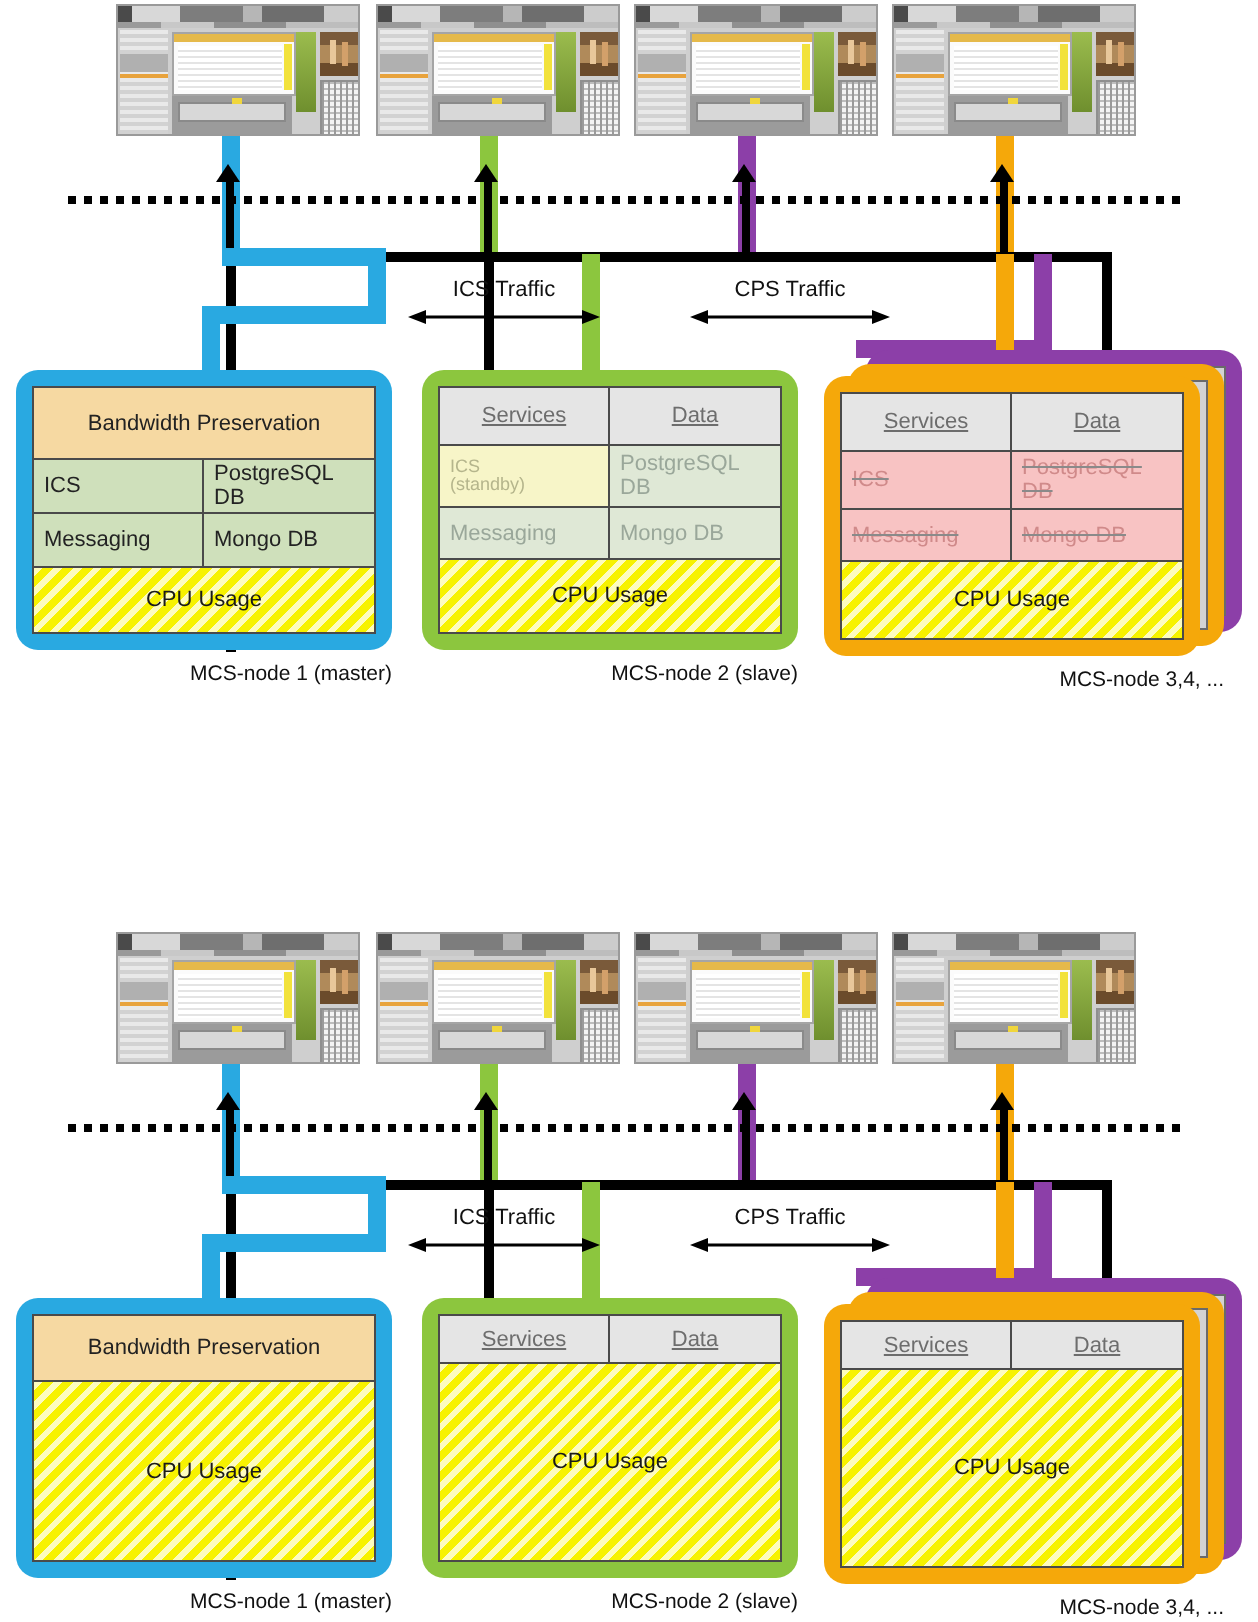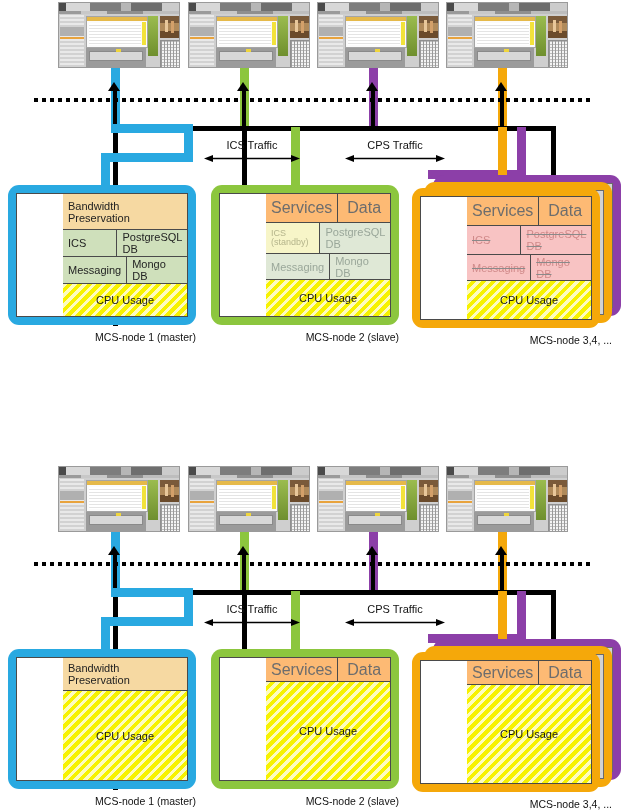--- a/index.html
+++ b/index.html
@@ -42,27 +42,27 @@
 
   
   .seg{position:absolute;}
   .dots{position:absolute;height:4px;
         background-image:repeating-linear-gradient(90deg,#000 0 4px,transparent 4px 8px);}
 
   
   .node{position:absolute;box-sizing:border-box;border-radius:11px;}
   .node .inner{position:absolute;left:8px;top:8px;right:8px;bottom:8px;
         border:1px solid #4a4a4a;box-sizing:border-box;background:#fff;
-        display:flex;flex-direction:column;padding-left:46px;}
+        display:flex;flex-direction:column;}
   .cellrow{display:flex;flex:0 0 auto;}
   .cell{flex:1 1 50%;box-sizing:border-box;display:flex;align-items:center;
         font-size:11px;color:#222;padding:0 5px;}
   .cell.bordR{border-right:1px solid #4a4a4a;}
   .rowB{border-bottom:1px solid #4a4a4a;}
-  .hdrcell{background:#fdba74;color:#6d6d6d;justify-content:center;font-size:16px;}
+  .hdrcell{background:#e5e5e5;color:#6d6d6d;justify-content:center;font-size:11px;text-decoration:underline;}
   .tanrow{background:#f6d9a2;justify-content:center;font-size:11px;color:#222;}
   .greencell{background:#cfe0bb;color:#232323;}
   .dimcell{background:#dfe8d6;color:#9aa79a;}
   .palecell{background:#f7f5c8;color:#b5b58c;}
   .pinkcell{background:#f8c3c3;color:#d08a8a;}
   .strike{text-decoration:line-through;text-decoration-color:#8a8a8a;}
   .cpu{flex:1 1 auto;display:flex;align-items:center;justify-content:center;
        font-size:11px;color:#1a1a1a;
        background:#f7f200;
        background-image:repeating-linear-gradient(135deg,rgba(255,255,255,.75) 0 3px,transparent 3px 7px);}

